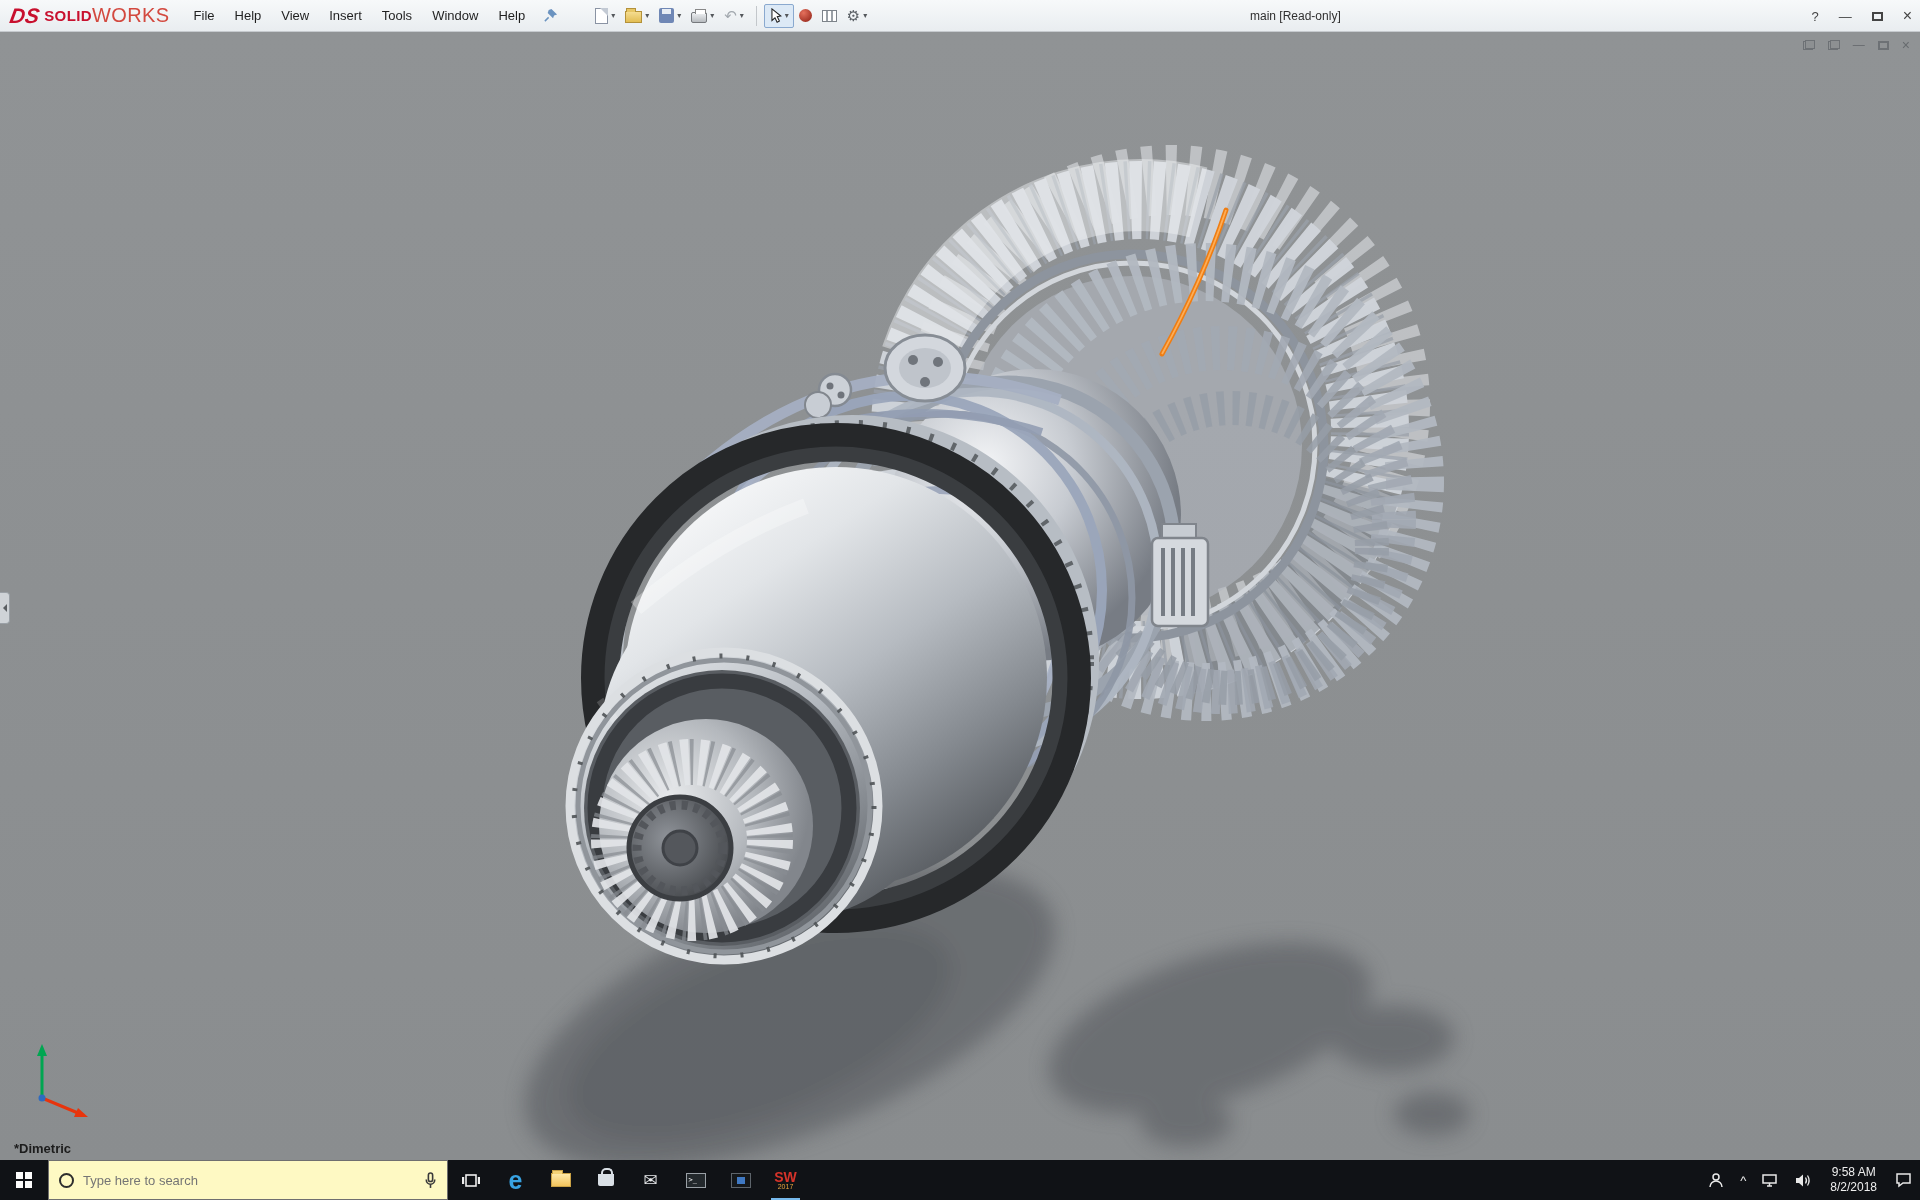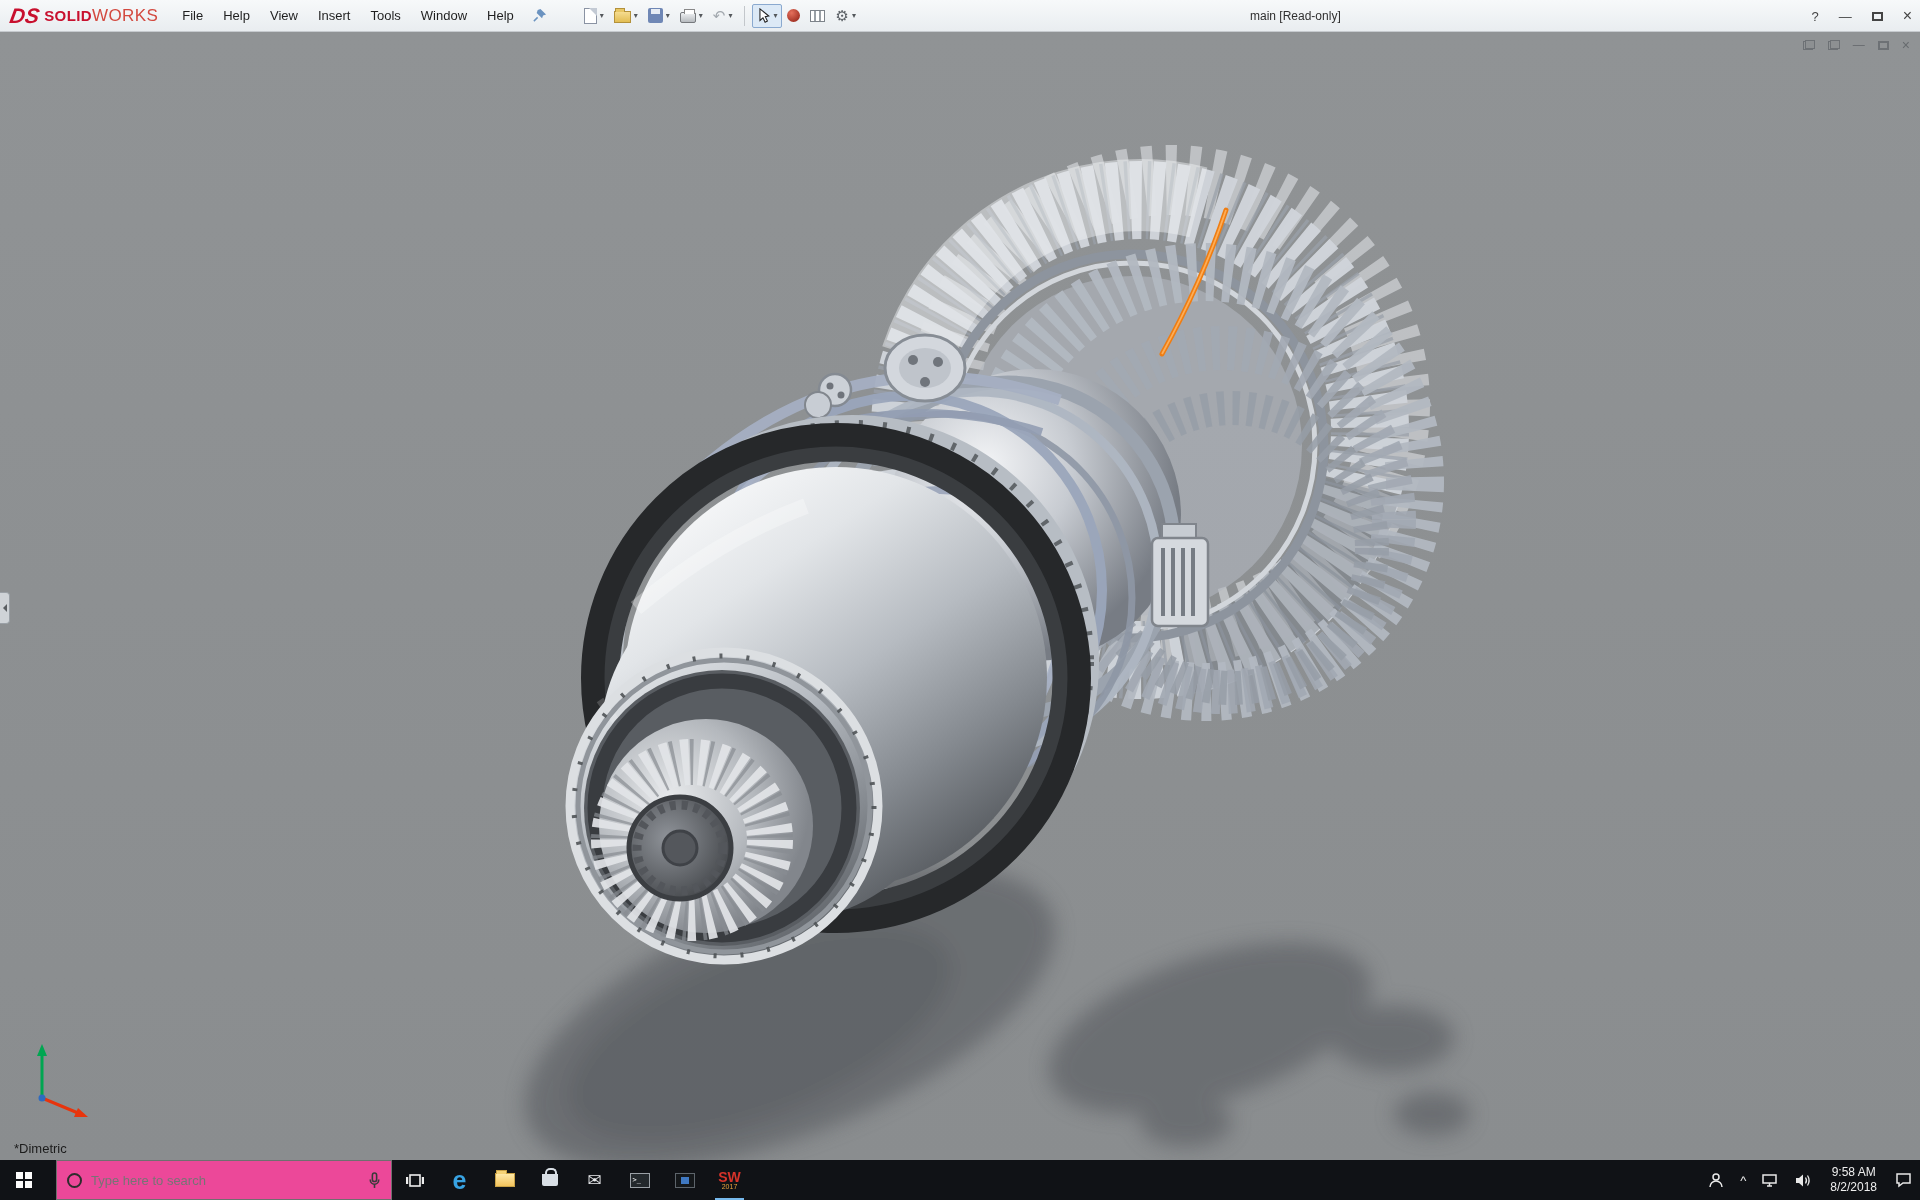--- a/index.html
+++ b/index.html
@@ -8,21 +8,21 @@
   body { position:relative; background:#8d9092; }
 
   
   .menubar { position:absolute; top:0; left:0; right:0; height:32px; z-index:30;
     background:linear-gradient(#f7f9fa,#e9edf0); border-bottom:1px solid #c6cace;
     display:flex; align-items:center; font-size:13px; color:#1f1f1f; }
   .logo { display:flex; align-items:center; padding:0 14px 0 10px; }
   .logo-ds { color:#c8102e; font-weight:bold; font-style:italic; font-size:21px;
     margin-right:5px; transform:skewX(-10deg); }
   .logo-solid { color:#c8102e; font-weight:700; font-size:15px; letter-spacing:.4px; }
-  .logo-works { color:#d3493f; font-weight:300; font-size:17px; letter-spacing:.4px; }
+  .logo-works { color:#d3493f; font-weight:300; font-size:20px; letter-spacing:.4px; }
   .menu-item { padding:5px 10px; cursor:default; }
   .pin-wrap { margin:0 12px 0 8px; display:flex; align-items:center; }
   .tb-group { display:flex; align-items:center; margin-left:20px; }
   .tb-btn { height:24px; display:flex; align-items:center; padding:0 4px; gap:3px; border:1px solid transparent; }
   .tb-btn.active { border:1px solid #8aa9cf; background:#dce9f6; border-radius:2px; }
   .tb-caret { font-size:8px; color:#54585c; }
   .tb-sep { width:1px; height:20px; background:#c3c7cb; margin:0 7px; }
   .i-page { width:13px; height:16px; background:#fff; border:1px solid #8a93a3; position:relative; }
   .i-page::after { content:''; position:absolute; right:-1px; top:-1px; border:4px solid transparent;
     border-top-color:#c3cad4; border-right-color:#c3cad4; }
@@ -57,30 +57,30 @@
     align-items:center; color:#63676b; opacity:.9; z-index:5; }
   .dc-box { width:11px; height:9px; border:2px solid #6a6e72; }
   .dc-cascade { width:12px; height:10px; position:relative; }
   .dc-cascade::before { content:''; position:absolute; left:0; bottom:0; width:8px; height:7px; border:1.5px solid #6a6e72; }
   .dc-cascade::after { content:''; position:absolute; right:0; top:0; width:8px; height:7px; border:1.5px solid #6a6e72; background:#8d9092; }
   .dc-glyph { font-size:12px; line-height:1; }
   .edge-tab { position:absolute; left:0; top:560px; width:10px; height:32px; z-index:5;
     background:#cfd3d7; border:1px solid #9aa0a6; border-left:none; border-radius:0 4px 4px 0;
     display:flex; align-items:center; justify-content:center; }
   .edge-tab::after { content:''; width:0; height:0; border:4px solid transparent; border-right-color:#5a5e62; margin-left:-4px; }
-  .orientation-label { position:absolute; left:14px; bottom:4px; font-size:13px; font-weight:normal; color:#1c1c1c; z-index:5; }
+  .orientation-label { position:absolute; left:14px; bottom:4px; font-size:13px; font-weight:bold; color:#1c1c1c; z-index:5; }
 
   
   .taskbar { position:absolute; left:0; right:0; bottom:0; height:40px; z-index:30;
     background:#101216; display:flex; align-items:stretch; color:#eee; }
   .tb-start { width:48px; display:flex; align-items:center; justify-content:center; }
   .win-logo { display:grid; grid-template-columns:7px 7px; grid-template-rows:7px 7px; gap:1.5px; }
   .win-logo i { background:#fdfdfd; }
-  .search { width:336px; background:#ec4899; display:flex; align-items:center; gap:9px;
-    padding:0 10px; border:1px solid #6f6f6f;margin-left:8px; }
+  .search { width:400px; background:#fef9c3; display:flex; align-items:center; gap:9px;
+    padding:0 10px; border:1px solid #6f6f6f; }
   .search-ring { width:15px; height:15px; border:2px solid #2d2d2d; border-radius:50%; flex:none; }
   .search input { border:none; outline:none; flex:1; font-size:13px; color:#333; background:transparent;
     font-family:"Liberation Sans",sans-serif; }
   .tb-icon { width:45px; display:flex; align-items:center; justify-content:center; position:relative; }
   .tb-icon.running::after { content:''; position:absolute; bottom:0; left:8px; right:8px; height:2px; background:#76b9ed; }
   .edge-e { font-size:25px; font-weight:bold; color:#38a3e3; line-height:1; }
   .fold { width:20px; height:14px; background:linear-gradient(#ffe9a8,#f2c35c); border:1px solid #c9a145; position:relative; }
   .fold::before { content:''; position:absolute; top:-4px; left:0; width:9px; height:3px; background:#f6d376; border:1px solid #c9a145; border-bottom:none; }
   .bag { width:16px; height:12px; background:#d9dfe5; border-radius:0 0 2px 2px; position:relative; }
   .bag::before { content:''; position:absolute; top:-6px; left:3px; width:8px; height:6px;

